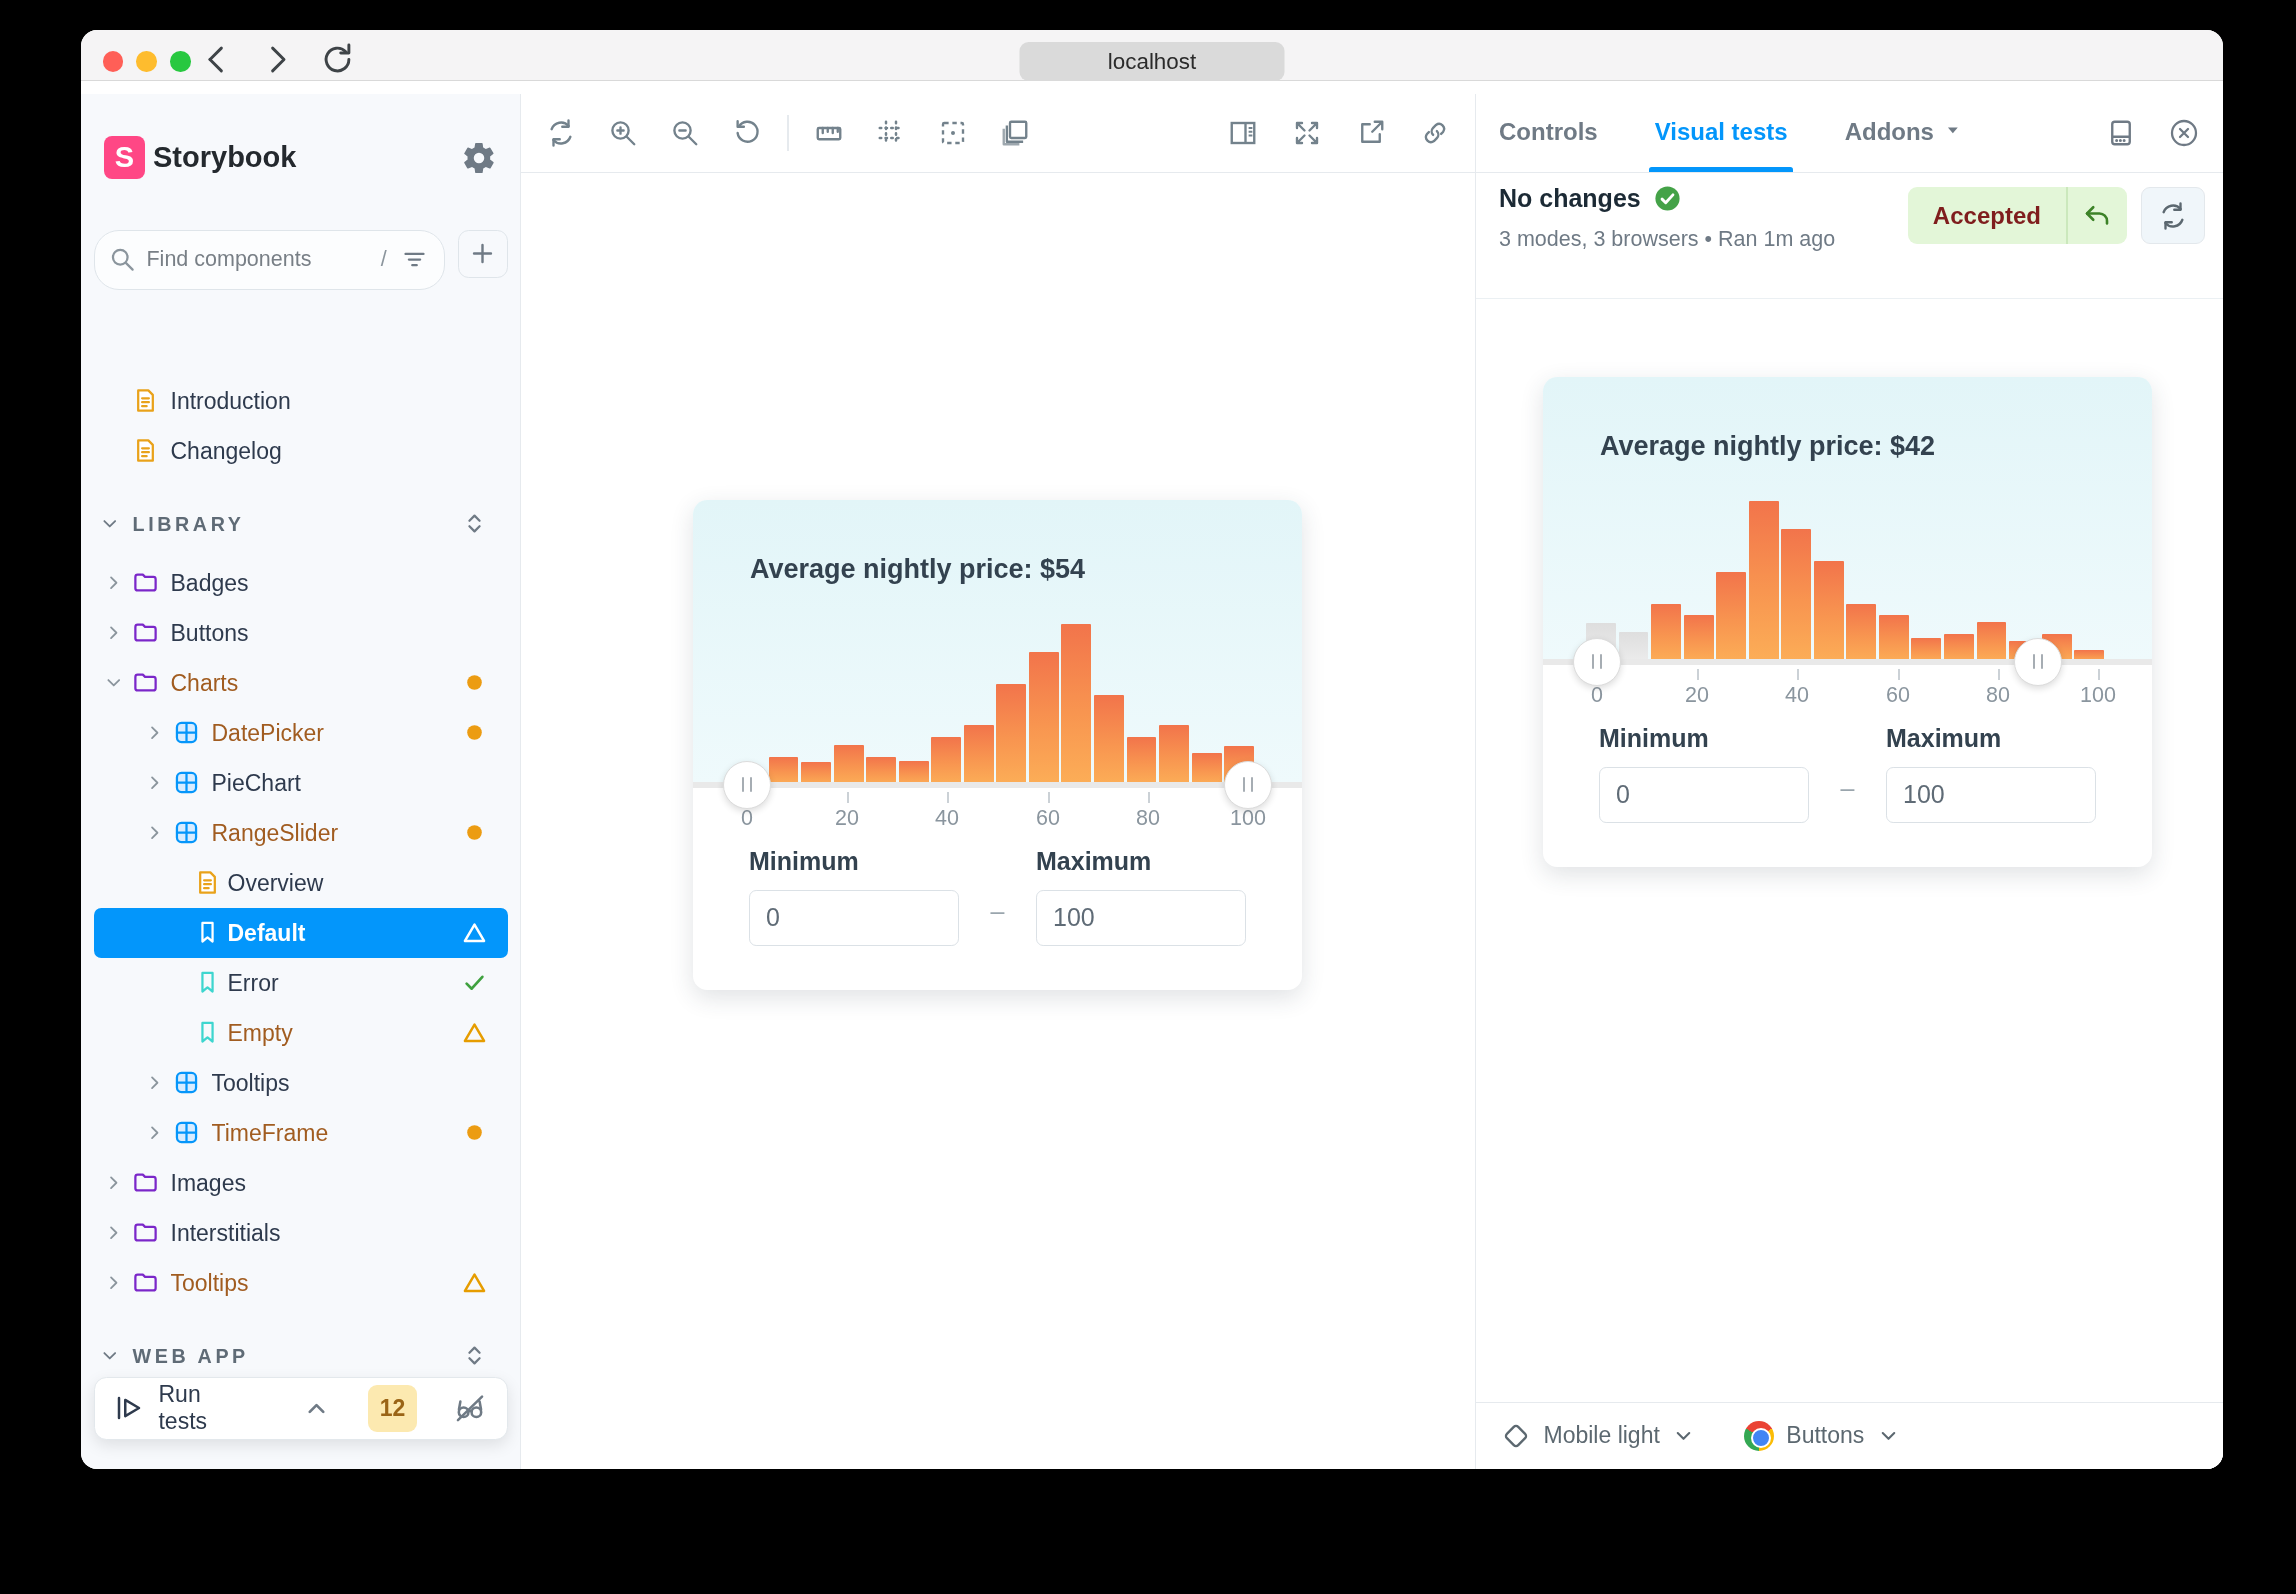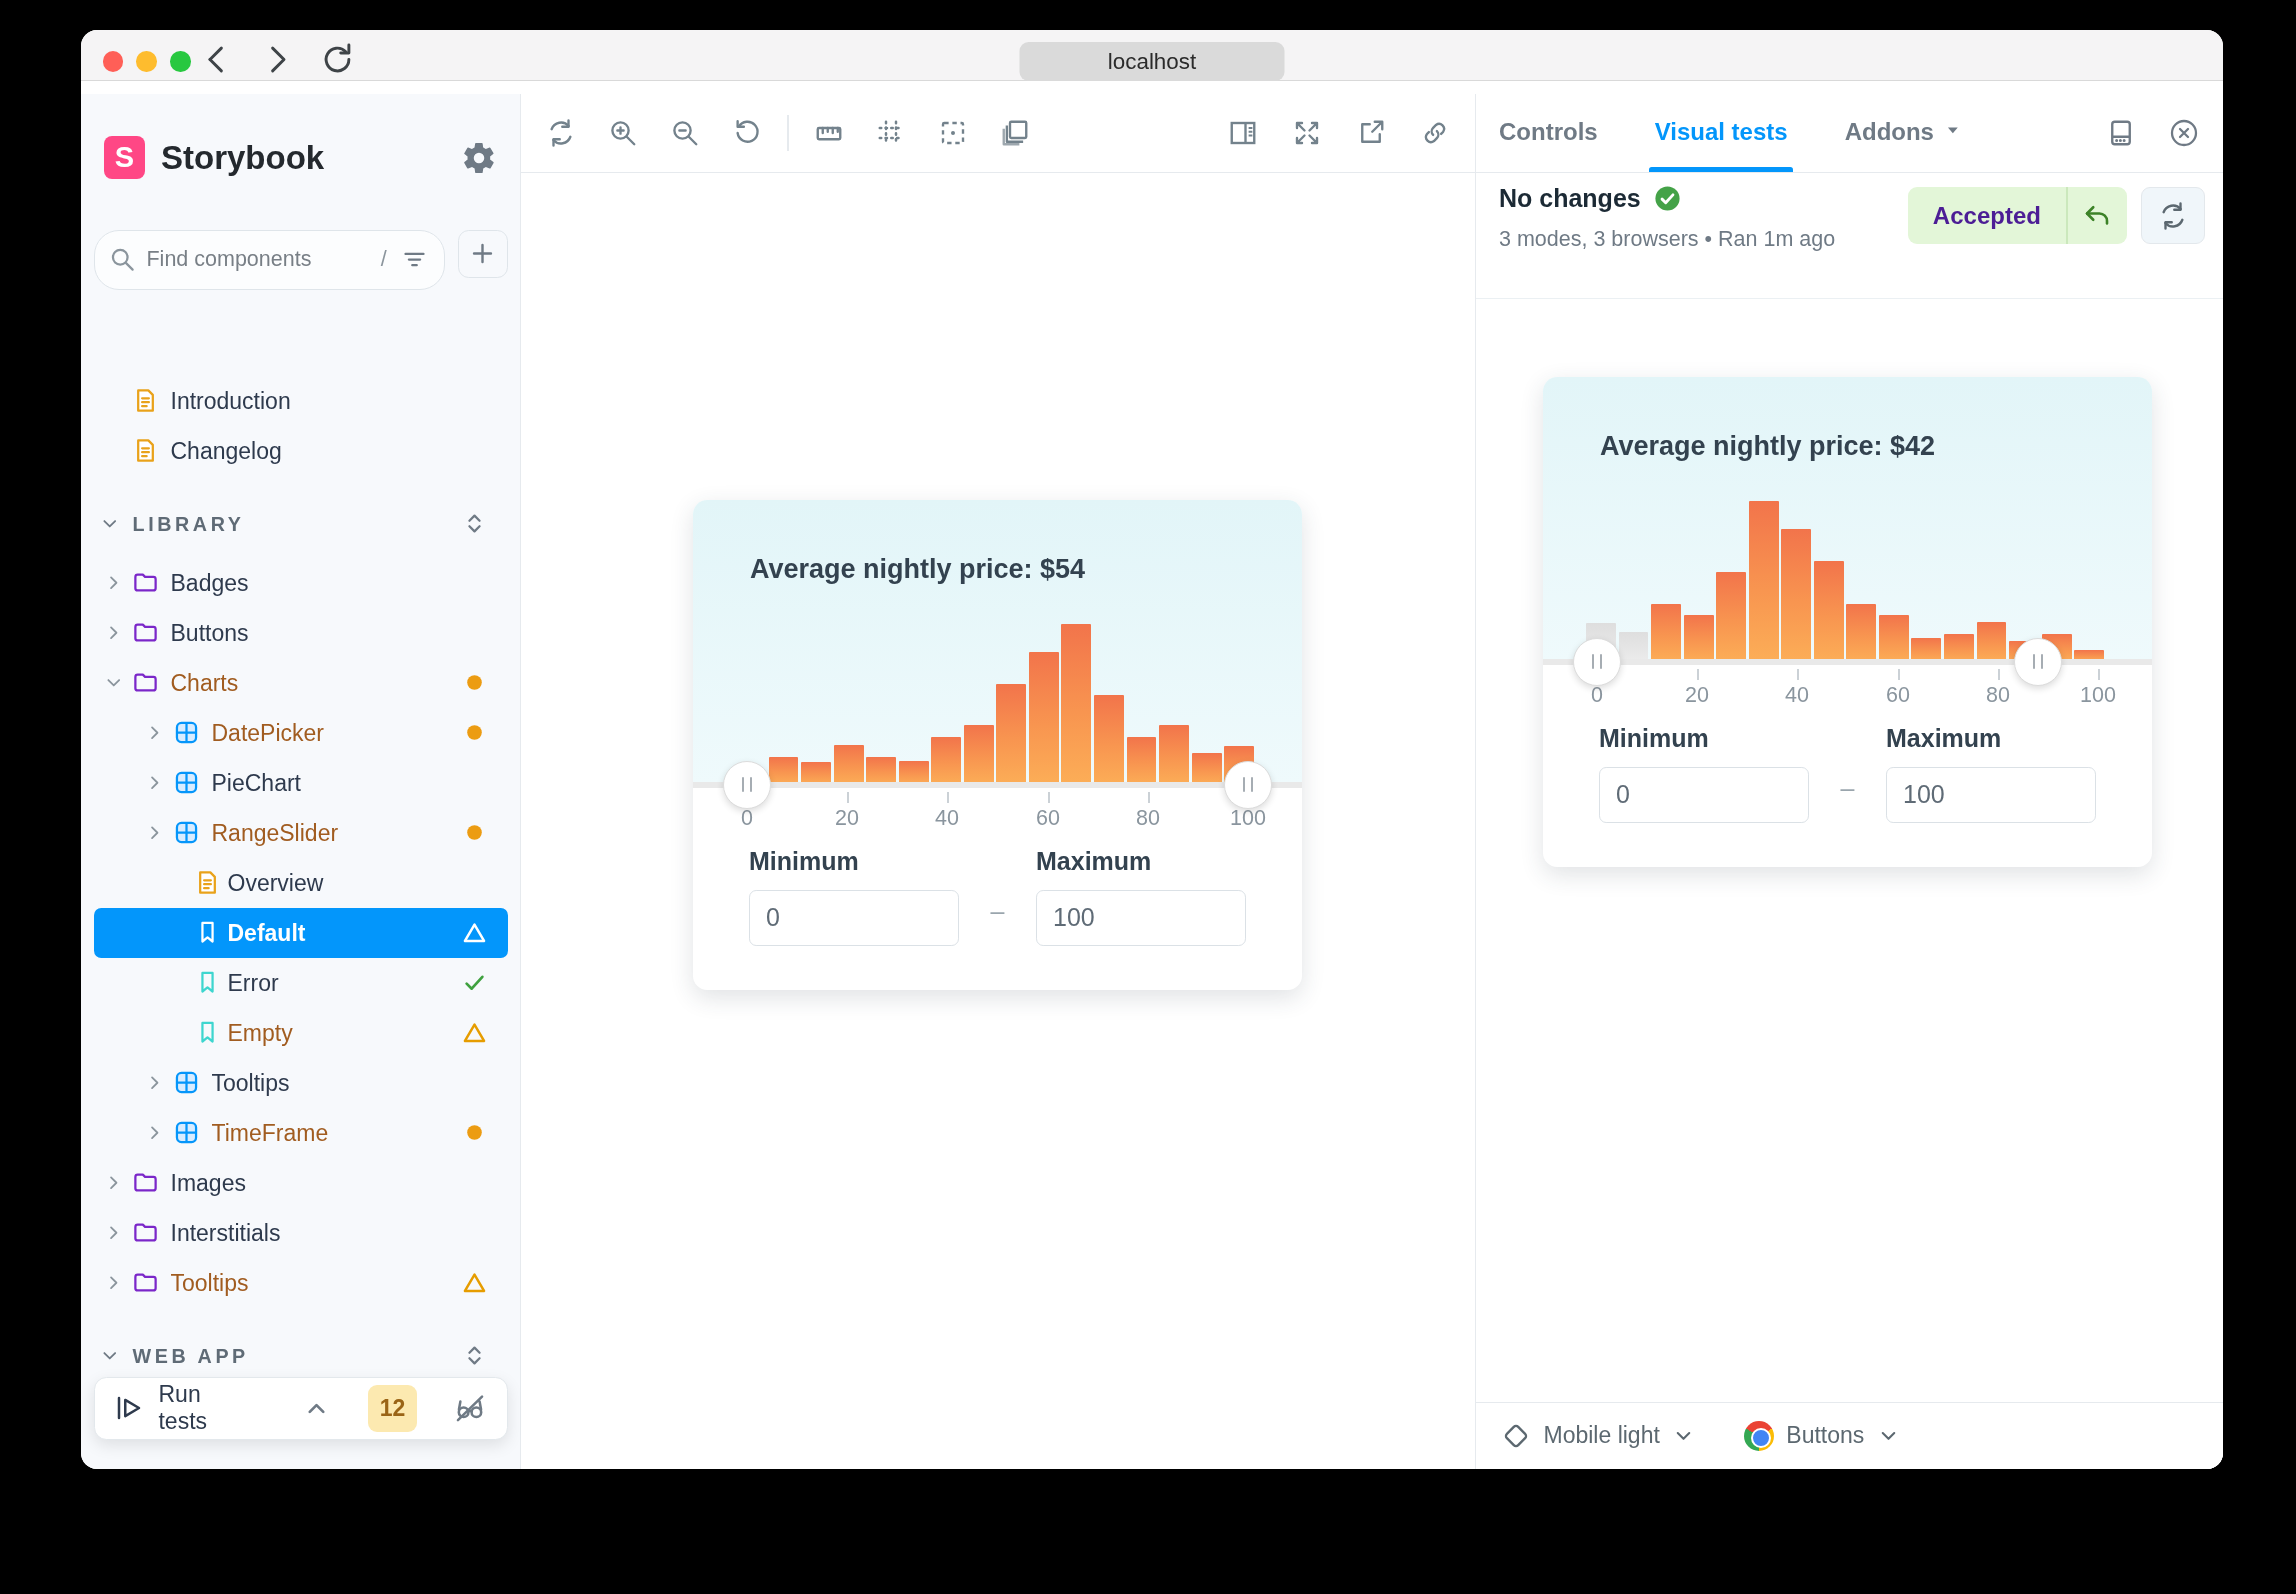--- a/index.html
+++ b/index.html
@@ -17,21 +17,21 @@
 
   
   .app { position:absolute; top:64px; left:0; right:0; bottom:0; display:flex; }
   .sidebar { width:439px; background:#F7F9FC; position:relative; flex:none; }
   .canvas  { width:956px; background:#fff; position:relative; flex:none; border-left:1.8px solid #E6EAEE; border-right:1.8px solid #E6EAEE; }
   .panel   { flex:1; background:#fff; position:relative; }
 
   
   .side-head { position:absolute; left:23px; top:39px; right:23px; height:50px; display:flex; align-items:center; }
   .sb-logo { width:41px; height:43px; background:#FF4785; border-radius:8px; color:#fff; font-weight:bold; font-size:29px; display:flex; align-items:center; justify-content:center; }
-  .sb-title { margin-left:16px; font-size:33px; font-weight:bold; color:#24292E; flex:1; }
+  .sb-title { margin-left:8px; font-size:29px; font-weight:bold; color:#24292E; flex:1; }
   .side-search { position:absolute; left:12.5px; top:136px; right:12.5px; height:48px; display:flex; gap:12.5px; }
   .search-pill { flex:1; height:60px; border:1.8px solid #DFE5EA; background:#FCFDFE; border-radius:25px; display:flex; align-items:center; padding:0 16px 0 14.3px; color:#8B959D; }
   .search-ph { flex:1; font-size:21.5px; color:#787F86; margin-left:10.7px; }
   .slash { font-size:21.5px; color:#8B959D; margin-right:14.3px; }
   .plus-btn { width:50px; height:48px; border:1.8px solid #DFE5EA; border-radius:10.7px; display:flex; align-items:center; justify-content:center; color:#6F7A85; background:transparent; }
   .tree { position:absolute; left:12.5px; right:12.5px; top:282px; bottom:0; overflow:hidden; }
   .trow { position:relative; height:50px; line-height:50px; border-radius:7.2px; font-size:23px; color:#2E3A4D; }
   .trow .chev { position:absolute; top:14.3px; }
   .trow .ticon { position:absolute; top:11.6px; }
   .trow .tlabel { display:block; white-space:nowrap; }
@@ -64,21 +64,21 @@
   .tab.active:after { content:""; position:absolute; left:-5.4px; right:-5.4px; bottom:0; height:5.4px; background:#0396FB; border-radius:2.7px 2.7px 0 0; }
   .tab .dd { margin-left:9px; display:inline-block; }
   .tabs-right { margin-left:auto; display:flex; gap:32px; color:#6F7A85; align-items:center; }
 
   
   .vt-status { position:absolute; left:23px; right:18px; top:90px; height:99px; }
   .vt-title { font-size:25px; font-weight:bold; color:#1C2A35; display:flex; align-items:center; gap:12.5px; }
   .vt-meta { font-size:21.5px; color:#6F7A85; margin-top:14.3px; }
   .vt-buttons { position:absolute; right:0; top:3.6px; display:flex; gap:14.3px; }
   .btn-accepted { height:57px; background:#E3F6D8; border-radius:9px; display:flex; align-items:center; overflow:hidden; }
-  .btn-accepted .lbl { padding:0 25px; font-size:24px; font-weight:bold; color:#4c1d95; }
+  .btn-accepted .lbl { padding:0 25px; font-size:24px; font-weight:bold; color:#7f1d1d; }
   .btn-accepted .split { width:1.8px; height:57px; background:#CBE8BC; }
   .btn-accepted .undo { width:59px; display:flex; align-items:center; justify-content:center; color:#3C8227; }
   .btn-refresh { width:64px; height:57px; background:#F0F6FA; border:1.8px solid #E3E8EC; border-radius:9px; display:flex; align-items:center; justify-content:center; color:#5C6870; }
   .vt-divider { position:absolute; left:0; right:0; top:204px; height:1.8px; background:#EBF0F3; }
   .panel-footer { position:absolute; left:0; right:0; bottom:0; height:67px; border-top:1.8px solid #E6EAEE; display:flex; align-items:center; padding:0 25px; color:#5C6870; font-size:23px; gap:12.5px; background:#fff; }
   .pf-item { display:flex; align-items:center; gap:12.5px; margin-right:36px; }
   .chrome-logo { width:30px; height:30px; border-radius:50%; background:conic-gradient(from 60deg, #FBBC05 0 120deg, #34A853 120deg 240deg, #EA4335 240deg 360deg); position:relative; }
   .chrome-logo:after { content:""; position:absolute; left:7.2px; top:7.2px; width:16px; height:16px; background:#4285F4; border:2.7px solid #fff; border-radius:50%; }
 
   

